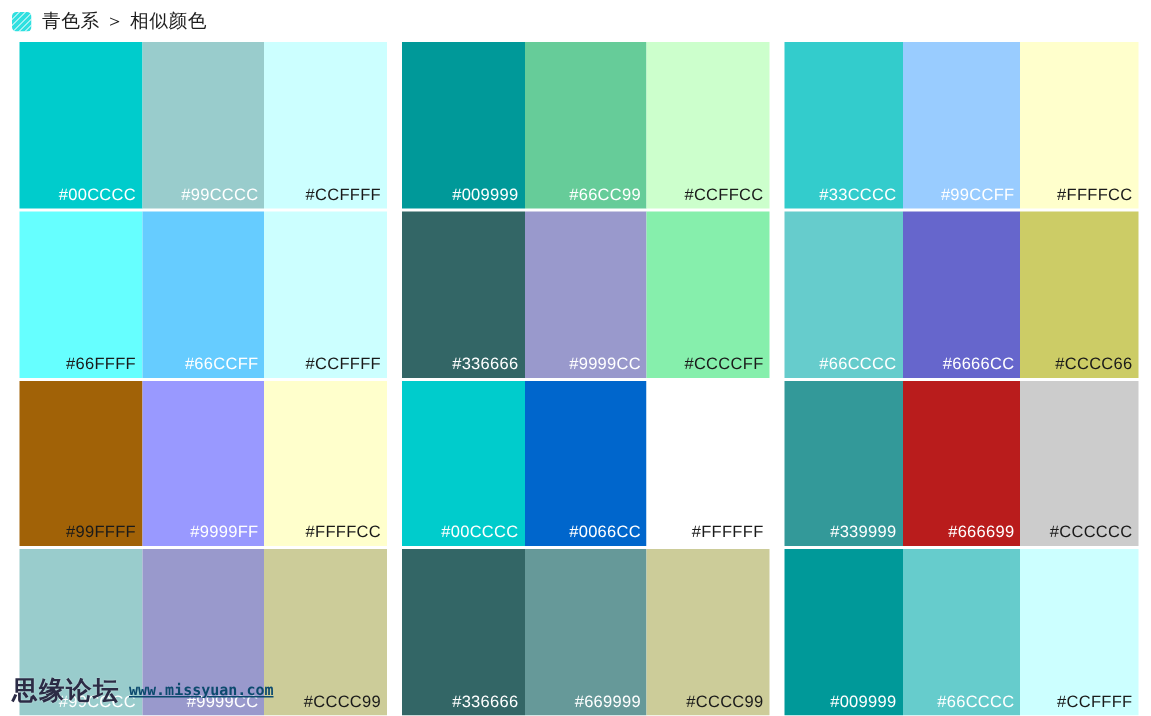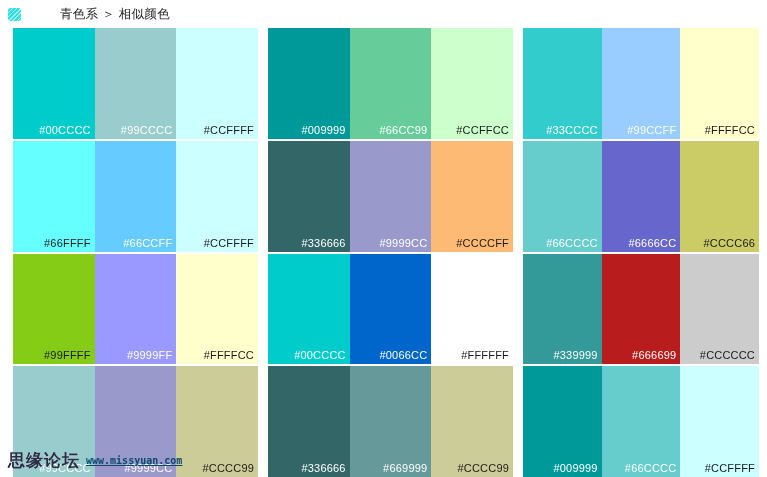--- a/index.html
+++ b/index.html
@@ -15,21 +15,20 @@
     position: relative;
   }
 
   
   .header {
     height: 28px;
     display: flex;
     align-items: center;
     padding-left: 8px;
     box-sizing: border-box;
-    gap: 32px;
   }
   .header-icon {
     width: 13px;
     height: 13px;
     border-radius: 3px;
     background: #2fe0e0;
     background-image: repeating-linear-gradient(
         135deg,
         rgba(255,255,255,0.55) 0px,
         rgba(255,255,255,0.55) 1px,
@@ -176,39 +175,39 @@
           <span class="swatch-label label-dark">#CCFFFF</span>
         </div>
       </div>
       <div class="swatch-group group-1">
         <div class="swatch" style="background: rgb(51, 102, 102);">
           <span class="swatch-label label-light">#336666</span>
         </div>
         <div class="swatch" style="background: rgb(153, 153, 204);">
           <span class="swatch-label label-light">#9999CC</span>
         </div>
-        <div class="swatch" style="background: #fdba74;">
+        <div class="swatch" style="background: #86efac;">
           <span class="swatch-label label-dark">#CCCCFF</span>
         </div>
       </div>
       <div class="swatch-group group-2">
         <div class="swatch" style="background: rgb(102, 204, 204);">
           <span class="swatch-label label-light">#66CCCC</span>
         </div>
         <div class="swatch" style="background: rgb(102, 102, 204); text-align: center;">
           <span class="swatch-label label-light">#6666CC</span>
         </div>
         <div class="swatch" style="background: rgb(204, 204, 102);">
           <span class="swatch-label label-dark">#CCCC66</span>
         </div>
       </div>
     </div>
     <div class="palette-row">
       <div class="swatch-group group-0">
-        <div class="swatch" style="background: #84cc16;">
+        <div class="swatch" style="background: #a16207;">
           <span class="swatch-label label-dark">#99FFFF</span>
         </div>
         <div class="swatch" style="background: rgb(153, 153, 255);">
           <span class="swatch-label label-light">#9999FF</span>
         </div>
         <div class="swatch" style="background: rgb(255, 255, 204);">
           <span class="swatch-label label-dark">#FFFFCC</span>
         </div>
       </div>
       <div class="swatch-group group-1">

